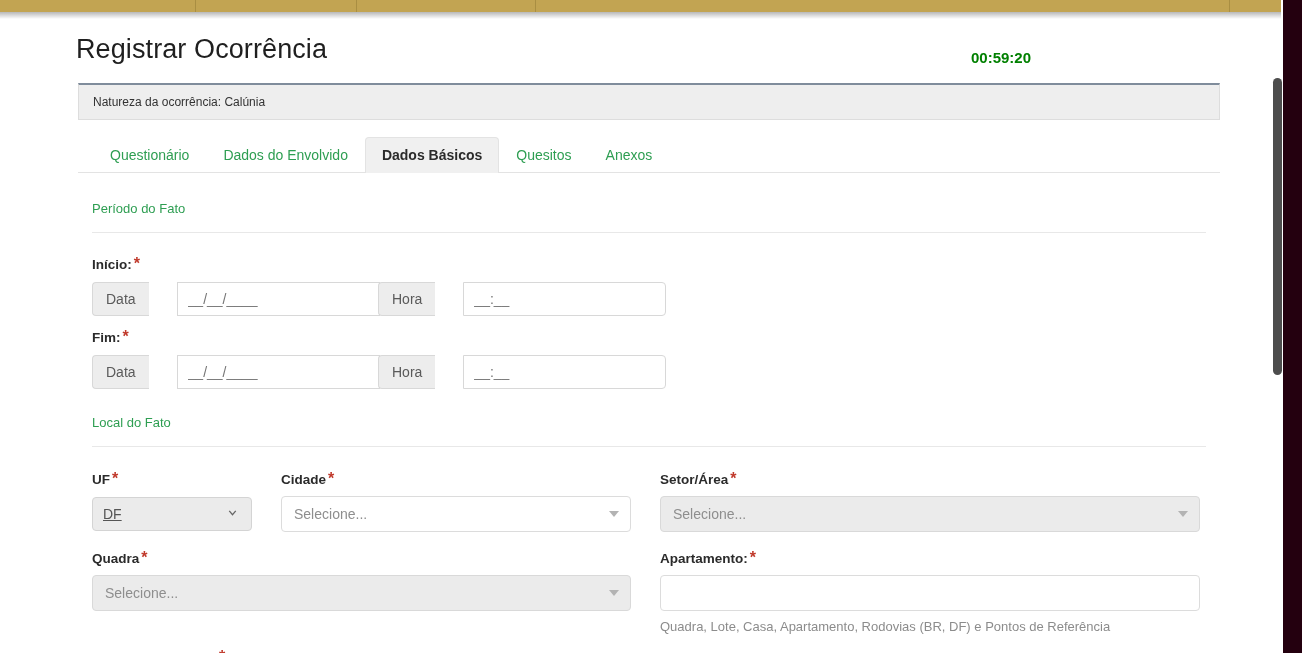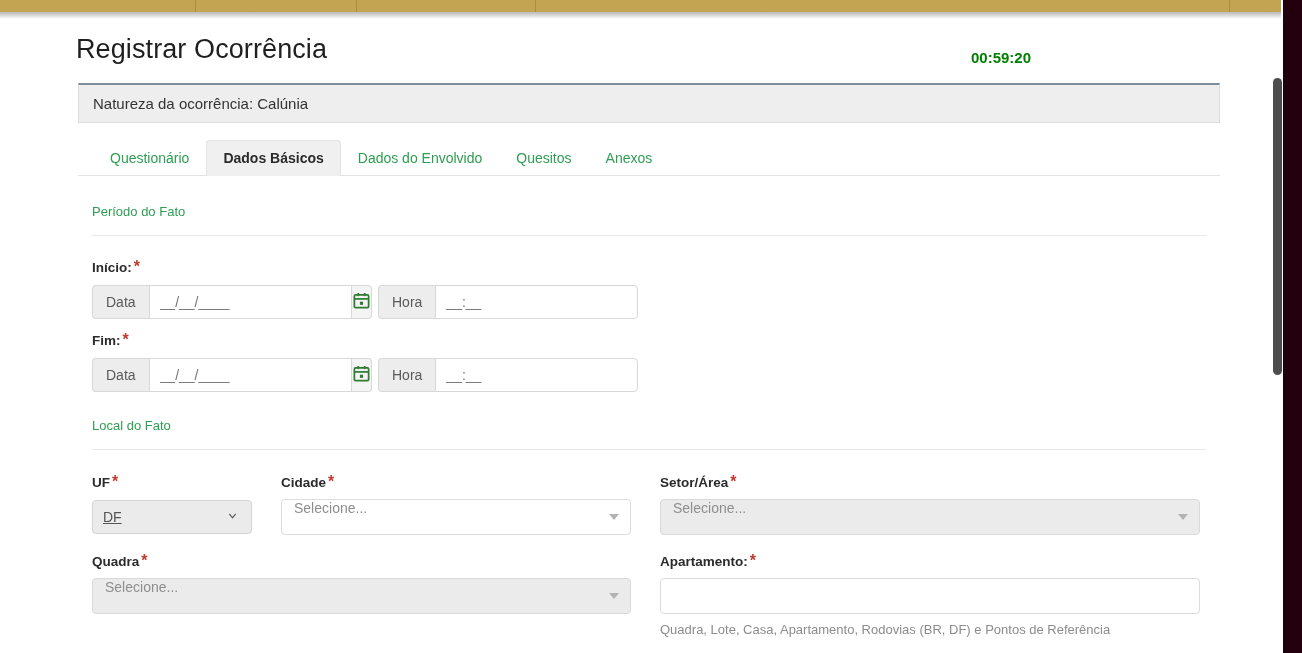--- a/index.html
+++ b/index.html
@@ -66,21 +66,21 @@
   
   .panel {
     position: absolute; left: 78px; top: 64px;
     width: 1142px;
   }
   .panel-heading {
     background: #eeeeee;
     border: 1px solid #dddddd;
     border-top: 2px solid #7f8c9b;
     padding: 10px 14px;
-    font-size: 15px; color: #333333;
+    font-size: 12px; color: #333333;
   }
 
   
   .tabs-wrap {
     position: relative;
     background: #fff;
     padding-top: 17px;
   }
   .tabs {
     display: flex;
@@ -125,20 +125,21 @@
     font-weight: bold;
     color: #2b2b2b;
   }
   .req { color: #c0392b; font-weight: bold; margin-left: 2px; }
 
   
   .input-group {
     display: flex;
     align-items: stretch;
     height: 34px;
+    gap: 28px;
   }
   .ig-addon {
     background: #ededed;
     border: 1px solid #d8d8d8;
     border-right: none;
     border-radius: 4px 0 0 4px;
     display: flex; align-items: center;
     padding: 0 13px;
     font-size: 14px;
     color: #5a5a5a;
@@ -183,21 +184,21 @@
     transform: translateY(-50%);
   }
 
   
   .sel2 {
     height: 36px;
     width: 100%;
     border: 1px solid #dcdcdc;
     border-radius: 4px;
     background: #ffffff;
-    display: flex; align-items: flex-start;
+    display: flex; align-items: center;
     padding: 0 12px;
     font-size: 14px;
     color: #8e8e8e;
     position: relative;
   }
   .sel2.disabled { background: #ebebeb; border-color: #d9d9d9; }
   .sel2 .tri {
     position: absolute; right: 11px; top: 50%;
     transform: translateY(-50%);
     width: 0; height: 0;
@@ -241,22 +242,22 @@
   <div class="page-title">Registrar Ocorrência</div>
   <div class="timer">00:59:20</div>
 
   <div class="panel">
 
     <div class="panel-heading">Natureza da ocorrência: Calúnia</div>
 
     <div class="tabs-wrap">
       <div class="tabs">
         <div class="tab">Questionário</div>
+        <div class="tab">Dados do Envolvido</div>
         <div class="tab active">Dados Básicos</div>
-        <div class="tab">Dados do Envolvido</div>
         <div class="tab">Quesitos</div>
         <div class="tab">Anexos</div>
       </div>
     </div>
 
     <div class="section">
 
       <div class="section-title" style="margin-top:28px;">Período do Fato</div>
 
       <div style="margin-top:22px;">

